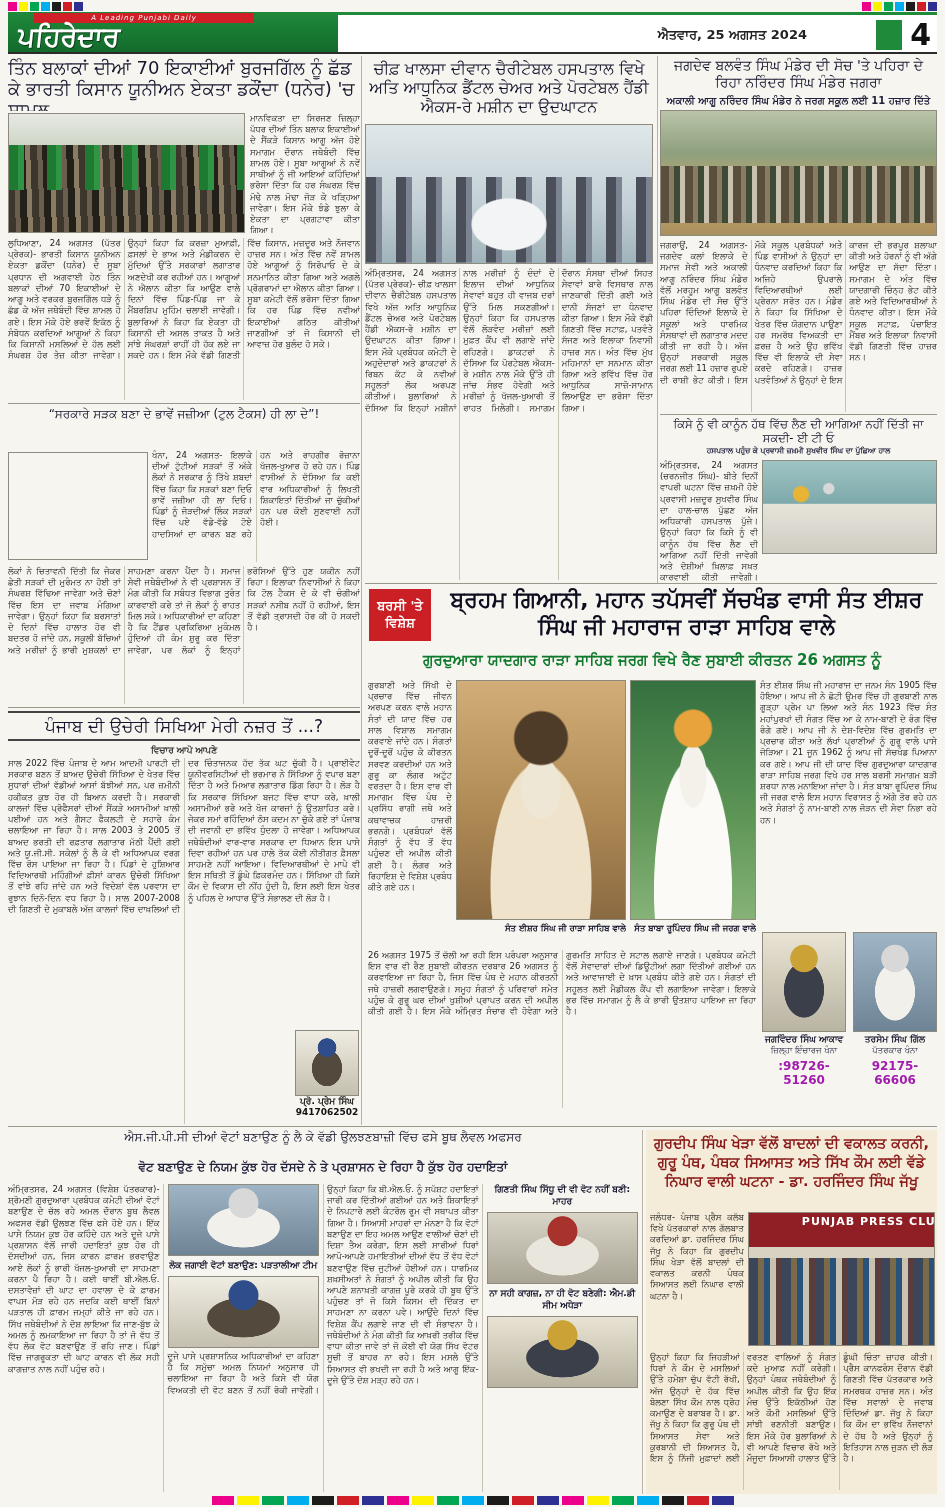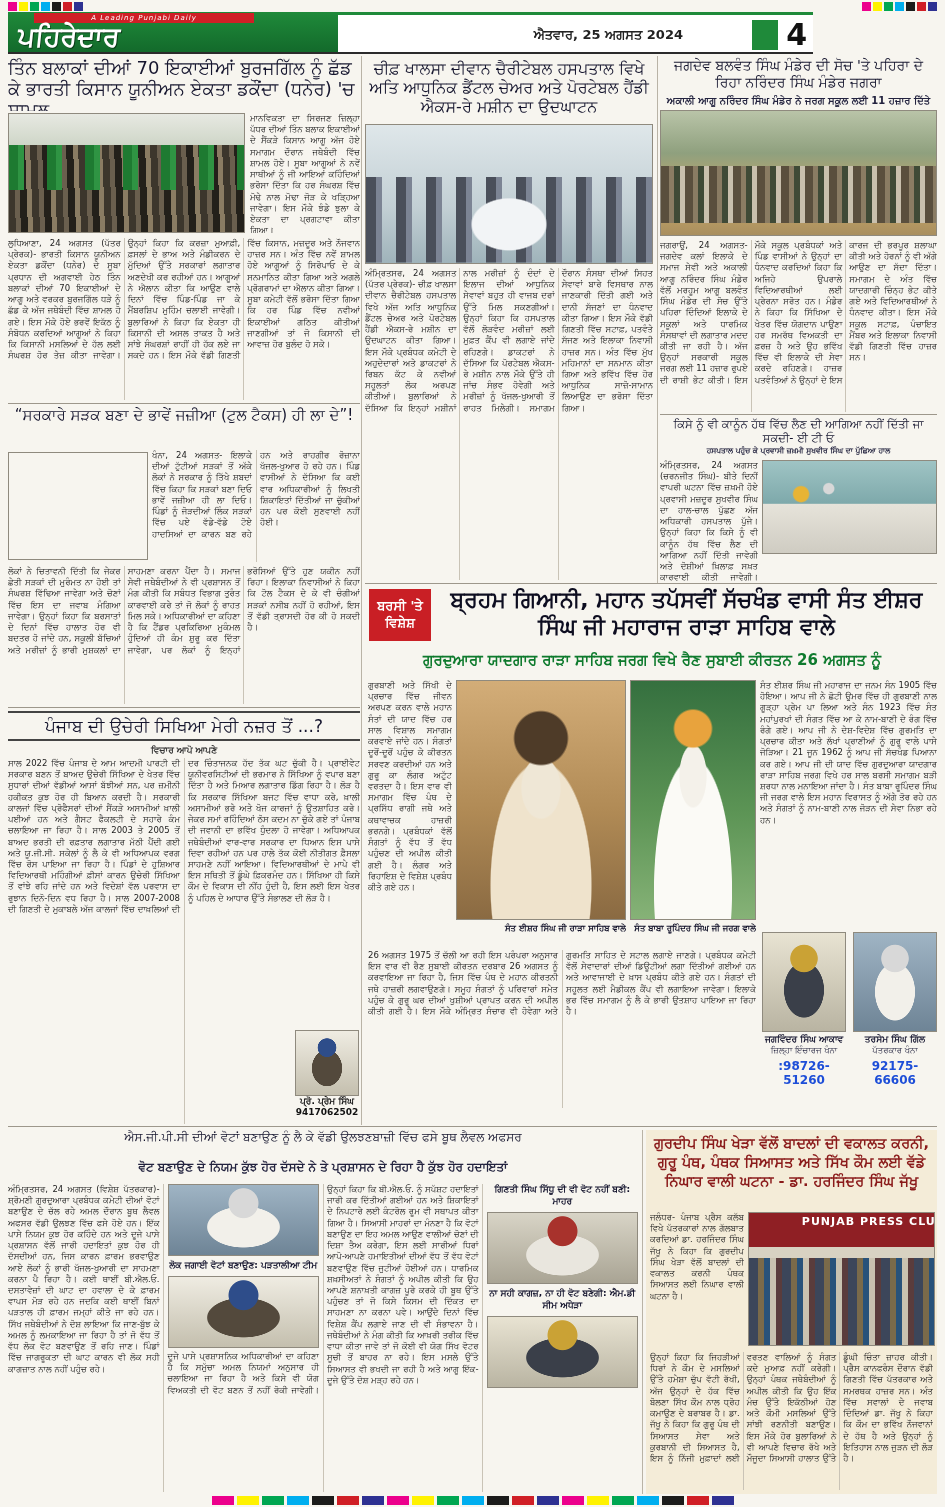--- a/index.html
+++ b/index.html
@@ -9,21 +9,21 @@
     background:#f7f5ef; overflow:hidden;
     font-family:"DejaVu Sans", sans-serif; color:#1b1b1b;
   }
   .abs { position:absolute; }
 
   
   .reg-row { display:flex; gap:2px; }
   .reg-row .sw { width:9px; height:9px; display:inline-block; }
 
   
-  .masthead { left:8px; top:12px; width:805px; height:42px; background:#fff; border-bottom:2px solid #2b2b2b; display:flex; }
+  .masthead { left:8px; top:12px; width:929px; height:42px; background:#fff; border-bottom:2px solid #2b2b2b; display:flex; }
   .logo-block { position:relative; width:330px; height:100%; background:linear-gradient(180deg,#1f8a3a,#136a2b); }
   .ribbon { position:absolute; left:26px; top:1px; width:220px; height:10px; background:#d01f26;
             color:#fff; font-size:7px; font-style:italic; text-align:center; line-height:10px; letter-spacing:1px; }
   .logo-text { position:absolute; left:10px; top:9px; font-family:"DejaVu Serif", serif;
                font-size:27px; font-weight:bold; color:#fff; transform:skewX(-6deg);
                text-shadow:1px 1px 0 #0b3d18; white-space:nowrap; }
   .mast-right { position:relative; flex:1; border-top:3px solid #1f8a3a; }
   .edition-date { position:absolute; right:130px; top:12px; font-size:13px; font-weight:bold; color:#222; }
   .pageno-wrap { position:absolute; right:6px; top:3px; display:flex; align-items:center; gap:8px; }
   .pageno-accent { width:26px; height:30px; background:#1f8a3a; }
@@ -98,21 +98,21 @@
       background:repeating-linear-gradient(90deg,#3c465a 0 9px,#7a6a4a 9px 15px,#28527a 15px 21px,#c9c2b0 21px 27px,#5a3c3c 27px 33px); }
 
   
   .feat-label { background:#c91f25; color:#fff; font-weight:bold; font-size:13px; line-height:1.3;
                 display:flex; flex-direction:column; align-items:center; justify-content:center; text-align:center; }
   .feat-headline { font-size:22px; font-weight:bold; color:#0d0d20; text-align:center; line-height:1.22; }
   .feat-subhead { font-size:15px; font-weight:bold; color:#0e7a2d; text-align:center; }
   .contact-card { text-align:center; }
   .contact-name { font-size:9px; font-weight:bold; color:#14142e; margin-top:2px; }
   .contact-role { font-size:8.5px; color:#30304a; }
-  .contact-phone { font-size:12px; font-weight:bold; color:#1d4ed8; margin-top:3px; }
+  .contact-phone { font-size:12px; font-weight:bold; color:#a21caf; margin-top:3px; }
 
   .edu-headline { border-top:2px solid #444; border-bottom:2px solid #444; padding:3px 0; text-align:center; }
   .byline { font-size:9px; font-weight:bold; color:#333; }
 
   .khera-box { background:#f4ecd8; }
   .khera-headline { font-size:14.5px; font-weight:bold; color:#8a1a1a; text-align:center; line-height:1.3; }
 
   .crosshead { font-size:9px; font-weight:bold; text-align:center; color:#10102a; margin:4px 0; }
   .inline-photo { width:100%; height:72px; margin:3px 0; border:1px solid #8f8a7e; break-inside:avoid; }
 
@@ -164,21 +164,21 @@
   <div class="vrule abs" style="left:657px; top:56px; height:527px;"></div>
   <div class="vrule abs" style="left:642px; top:1130px; height:364px;"></div>
 
   <div class="headline abs" style="left:8px; top:57px; width:352px; height:54px; font-size:18px;">ਤਿੰਨ ਬਲਾਕਾਂ ਦੀਆਂ 70 ਇਕਾਈਆਂ ਬੁਰਜਗਿੱਲ ਨੂੰ ਛੱਡ ਕੇ ਭਾਰਤੀ ਕਿਸਾਨ ਯੂਨੀਅਨ ਏਕਤਾ ਡਕੌਂਦਾ (ਧਨੇਰ) 'ਚ ਸ਼ਾਮਲ</div>
   <div class="photo ph-farmers abs" style="left:8px; top:113px; width:237px; height:120px;"></div>
   <div class="body-text abs" style="left:250px; top:113px; width:110px; height:120px;">ਮਾਨਵਿਕਤਾ ਦਾ ਸਿਰਜਣ ਜ਼ਿਲ੍ਹਾ ਪੱਧਰ ਦੀਆਂ ਤਿੰਨ ਬਲਾਕ ਇਕਾਈਆਂ ਦੇ ਸੈਂਕੜੇ ਕਿਸਾਨ ਆਗੂ ਅੱਜ ਹੋਏ ਸਮਾਗਮ ਦੌਰਾਨ ਜਥੇਬੰਦੀ ਵਿੱਚ ਸ਼ਾਮਲ ਹੋਏ। ਸੂਬਾ ਆਗੂਆਂ ਨੇ ਨਵੇਂ ਸਾਥੀਆਂ ਨੂੰ ਜੀ ਆਇਆਂ ਕਹਿੰਦਿਆਂ ਭਰੋਸਾ ਦਿੱਤਾ ਕਿ ਹਰ ਸੰਘਰਸ਼ ਵਿੱਚ ਮੋਢੇ ਨਾਲ ਮੋਢਾ ਜੋੜ ਕੇ ਖੜ੍ਹਿਆ ਜਾਵੇਗਾ। ਇਸ ਮੌਕੇ ਝੰਡੇ ਝੁਲਾ ਕੇ ਏਕਤਾ ਦਾ ਪ੍ਰਗਟਾਵਾ ਕੀਤਾ ਗਿਆ।</div>
   <div class="body-text cols3 abs" style="left:8px; top:238px; width:352px; height:162px;">ਲੁਧਿਆਣਾ, 24 ਅਗਸਤ (ਪੱਤਰ ਪ੍ਰੇਰਕ)- ਭਾਰਤੀ ਕਿਸਾਨ ਯੂਨੀਅਨ ਏਕਤਾ ਡਕੌਂਦਾ (ਧਨੇਰ) ਦੇ ਸੂਬਾ ਪ੍ਰਧਾਨ ਦੀ ਅਗਵਾਈ ਹੇਠ ਤਿੰਨ ਬਲਾਕਾਂ ਦੀਆਂ 70 ਇਕਾਈਆਂ ਦੇ ਆਗੂ ਅਤੇ ਵਰਕਰ ਬੁਰਜਗਿੱਲ ਧੜੇ ਨੂੰ ਛੱਡ ਕੇ ਅੱਜ ਜਥੇਬੰਦੀ ਵਿੱਚ ਸ਼ਾਮਲ ਹੋ ਗਏ। ਇਸ ਮੌਕੇ ਹੋਏ ਭਰਵੇਂ ਇਕੱਠ ਨੂੰ ਸੰਬੋਧਨ ਕਰਦਿਆਂ ਆਗੂਆਂ ਨੇ ਕਿਹਾ ਕਿ ਕਿਸਾਨੀ ਮਸਲਿਆਂ ਦੇ ਹੱਲ ਲਈ ਸੰਘਰਸ਼ ਹੋਰ ਤੇਜ਼ ਕੀਤਾ ਜਾਵੇਗਾ। ਉਨ੍ਹਾਂ ਕਿਹਾ ਕਿ ਕਰਜ਼ਾ ਮੁਆਫ਼ੀ, ਫ਼ਸਲਾਂ ਦੇ ਭਾਅ ਅਤੇ ਮੰਡੀਕਰਨ ਦੇ ਮੁੱਦਿਆਂ ਉੱਤੇ ਸਰਕਾਰਾਂ ਲਗਾਤਾਰ ਅਣਦੇਖੀ ਕਰ ਰਹੀਆਂ ਹਨ। ਆਗੂਆਂ ਨੇ ਐਲਾਨ ਕੀਤਾ ਕਿ ਆਉਣ ਵਾਲੇ ਦਿਨਾਂ ਵਿੱਚ ਪਿੰਡ-ਪਿੰਡ ਜਾ ਕੇ ਮੈਂਬਰਸ਼ਿਪ ਮੁਹਿੰਮ ਚਲਾਈ ਜਾਵੇਗੀ। ਬੁਲਾਰਿਆਂ ਨੇ ਕਿਹਾ ਕਿ ਏਕਤਾ ਹੀ ਕਿਸਾਨੀ ਦੀ ਅਸਲ ਤਾਕਤ ਹੈ ਅਤੇ ਸਾਂਝੇ ਸੰਘਰਸ਼ਾਂ ਰਾਹੀਂ ਹੀ ਹੱਕ ਲਏ ਜਾ ਸਕਦੇ ਹਨ। ਇਸ ਮੌਕੇ ਵੱਡੀ ਗਿਣਤੀ ਵਿੱਚ ਕਿਸਾਨ, ਮਜ਼ਦੂਰ ਅਤੇ ਨੌਜਵਾਨ ਹਾਜ਼ਰ ਸਨ। ਅੰਤ ਵਿੱਚ ਨਵੇਂ ਸ਼ਾਮਲ ਹੋਏ ਆਗੂਆਂ ਨੂੰ ਸਿਰੋਪਾਓ ਦੇ ਕੇ ਸਨਮਾਨਿਤ ਕੀਤਾ ਗਿਆ ਅਤੇ ਅਗਲੇ ਪ੍ਰੋਗਰਾਮਾਂ ਦਾ ਐਲਾਨ ਕੀਤਾ ਗਿਆ। ਸੂਬਾ ਕਮੇਟੀ ਵੱਲੋਂ ਭਰੋਸਾ ਦਿੱਤਾ ਗਿਆ ਕਿ ਹਰ ਪਿੰਡ ਵਿੱਚ ਨਵੀਆਂ ਇਕਾਈਆਂ ਗਠਿਤ ਕੀਤੀਆਂ ਜਾਣਗੀਆਂ ਤਾਂ ਜੋ ਕਿਸਾਨੀ ਦੀ ਆਵਾਜ਼ ਹੋਰ ਬੁਲੰਦ ਹੋ ਸਕੇ।</div>
 
   <div class="hrule abs" style="left:8px; top:403px; width:352px;"></div>
 
-  <div class="headline abs" style="left:8px; top:407px; width:352px; height:40px; font-size:15px; text-align:center;">“ਸਰਕਾਰੇ ਸੜਕ ਬਣਾ ਦੇ ਭਾਵੇਂ ਜਜ਼ੀਆ (ਟੁਲ ਟੈਕਸ) ਹੀ ਲਾ ਦੇ”!</div>
+  <div class="headline abs" style="left:8px; top:407px; width:352px; height:40px; font-size:12px; text-align:center;">“ਸਰਕਾਰੇ ਸੜਕ ਬਣਾ ਦੇ ਭਾਵੇਂ ਜਜ਼ੀਆ (ਟੁਲ ਟੈਕਸ) ਹੀ ਲਾ ਦੇ”!</div>
   <div class="photo ph-road abs" style="left:8px; top:452px; width:140px; height:108px;"></div>
   <div class="body-text cols2 abs" style="left:152px; top:450px; width:208px; height:112px;">ਖੰਨਾ, 24 ਅਗਸਤ- ਇਲਾਕੇ ਦੀਆਂ ਟੁੱਟੀਆਂ ਸੜਕਾਂ ਤੋਂ ਅੱਕੇ ਲੋਕਾਂ ਨੇ ਸਰਕਾਰ ਨੂੰ ਤਿੱਖੇ ਸ਼ਬਦਾਂ ਵਿੱਚ ਕਿਹਾ ਕਿ ਸੜਕਾਂ ਬਣਾ ਦਿਓ ਭਾਵੇਂ ਜਜ਼ੀਆ ਹੀ ਲਾ ਦਿਓ। ਪਿੰਡਾਂ ਨੂੰ ਜੋੜਦੀਆਂ ਲਿੰਕ ਸੜਕਾਂ ਵਿੱਚ ਪਏ ਵੱਡੇ-ਵੱਡੇ ਟੋਏ ਹਾਦਸਿਆਂ ਦਾ ਕਾਰਨ ਬਣ ਰਹੇ ਹਨ ਅਤੇ ਰਾਹਗੀਰ ਰੋਜ਼ਾਨਾ ਖੱਜਲ-ਖੁਆਰ ਹੋ ਰਹੇ ਹਨ। ਪਿੰਡ ਵਾਸੀਆਂ ਨੇ ਦੱਸਿਆ ਕਿ ਕਈ ਵਾਰ ਅਧਿਕਾਰੀਆਂ ਨੂੰ ਲਿਖਤੀ ਸ਼ਿਕਾਇਤਾਂ ਦਿੱਤੀਆਂ ਜਾ ਚੁੱਕੀਆਂ ਹਨ ਪਰ ਕੋਈ ਸੁਣਵਾਈ ਨਹੀਂ ਹੋਈ।</div>
   <div class="body-text cols3 abs" style="left:8px; top:566px; width:352px; height:138px;">ਲੋਕਾਂ ਨੇ ਚਿਤਾਵਨੀ ਦਿੱਤੀ ਕਿ ਜੇਕਰ ਛੇਤੀ ਸੜਕਾਂ ਦੀ ਮੁਰੰਮਤ ਨਾ ਹੋਈ ਤਾਂ ਸੰਘਰਸ਼ ਵਿੱਢਿਆ ਜਾਵੇਗਾ ਅਤੇ ਚੋਣਾਂ ਵਿੱਚ ਇਸ ਦਾ ਜਵਾਬ ਮੰਗਿਆ ਜਾਵੇਗਾ। ਉਨ੍ਹਾਂ ਕਿਹਾ ਕਿ ਬਰਸਾਤਾਂ ਦੇ ਦਿਨਾਂ ਵਿੱਚ ਹਾਲਾਤ ਹੋਰ ਵੀ ਬਦਤਰ ਹੋ ਜਾਂਦੇ ਹਨ, ਸਕੂਲੀ ਬੱਚਿਆਂ ਅਤੇ ਮਰੀਜ਼ਾਂ ਨੂੰ ਭਾਰੀ ਮੁਸ਼ਕਲਾਂ ਦਾ ਸਾਹਮਣਾ ਕਰਨਾ ਪੈਂਦਾ ਹੈ। ਸਮਾਜ ਸੇਵੀ ਜਥੇਬੰਦੀਆਂ ਨੇ ਵੀ ਪ੍ਰਸ਼ਾਸਨ ਤੋਂ ਮੰਗ ਕੀਤੀ ਕਿ ਸਬੰਧਤ ਵਿਭਾਗ ਤੁਰੰਤ ਕਾਰਵਾਈ ਕਰੇ ਤਾਂ ਜੋ ਲੋਕਾਂ ਨੂੰ ਰਾਹਤ ਮਿਲ ਸਕੇ। ਅਧਿਕਾਰੀਆਂ ਦਾ ਕਹਿਣਾ ਹੈ ਕਿ ਟੈਂਡਰ ਪ੍ਰਕਿਰਿਆ ਮੁਕੰਮਲ ਹੁੰਦਿਆਂ ਹੀ ਕੰਮ ਸ਼ੁਰੂ ਕਰ ਦਿੱਤਾ ਜਾਵੇਗਾ, ਪਰ ਲੋਕਾਂ ਨੂੰ ਇਨ੍ਹਾਂ ਭਰੋਸਿਆਂ ਉੱਤੇ ਹੁਣ ਯਕੀਨ ਨਹੀਂ ਰਿਹਾ। ਇਲਾਕਾ ਨਿਵਾਸੀਆਂ ਨੇ ਕਿਹਾ ਕਿ ਟੋਲ ਟੈਕਸ ਦੇ ਕੇ ਵੀ ਚੰਗੀਆਂ ਸੜਕਾਂ ਨਸੀਬ ਨਹੀਂ ਹੋ ਰਹੀਆਂ, ਇਸ ਤੋਂ ਵੱਡੀ ਤ੍ਰਾਸਦੀ ਹੋਰ ਕੀ ਹੋ ਸਕਦੀ ਹੈ।</div>
 
   <div class="hrule abs" style="left:8px; top:707px; width:352px;"></div>
 
   <div class="headline edu-headline abs" style="left:8px; top:711px; width:352px; height:30px; font-size:17px;">ਪੰਜਾਬ ਦੀ ਉਚੇਰੀ ਸਿਖਿਆ ਮੇਰੀ ਨਜ਼ਰ ਤੋਂ ...?</div>
   <div class="byline abs" style="left:8px; top:745px; width:352px; text-align:center;">ਵਿਚਾਰ ਆਪੋ ਆਪਣੇ</div>
   <div class="body-text cols2 abs" style="left:8px; top:758px; width:352px; height:366px;">ਸਾਲ 2022 ਵਿੱਚ ਪੰਜਾਬ ਦੇ ਆਮ ਆਦਮੀ ਪਾਰਟੀ ਦੀ ਸਰਕਾਰ ਬਣਨ ਤੋਂ ਬਾਅਦ ਉਚੇਰੀ ਸਿੱਖਿਆ ਦੇ ਖੇਤਰ ਵਿੱਚ ਸੁਧਾਰਾਂ ਦੀਆਂ ਵੱਡੀਆਂ ਆਸਾਂ ਬੱਝੀਆਂ ਸਨ, ਪਰ ਜ਼ਮੀਨੀ ਹਕੀਕਤ ਕੁਝ ਹੋਰ ਹੀ ਬਿਆਨ ਕਰਦੀ ਹੈ। ਸਰਕਾਰੀ ਕਾਲਜਾਂ ਵਿੱਚ ਪ੍ਰੋਫੈਸਰਾਂ ਦੀਆਂ ਸੈਂਕੜੇ ਅਸਾਮੀਆਂ ਖ਼ਾਲੀ ਪਈਆਂ ਹਨ ਅਤੇ ਗੈਸਟ ਫੈਕਲਟੀ ਦੇ ਸਹਾਰੇ ਕੰਮ ਚਲਾਇਆ ਜਾ ਰਿਹਾ ਹੈ। ਸਾਲ 2003 ਤੇ 2005 ਤੋਂ ਬਾਅਦ ਭਰਤੀ ਦੀ ਰਫ਼ਤਾਰ ਲਗਾਤਾਰ ਮੱਠੀ ਪੈਂਦੀ ਗਈ ਅਤੇ ਯੂ.ਜੀ.ਸੀ. ਸਕੇਲਾਂ ਨੂੰ ਲੈ ਕੇ ਵੀ ਅਧਿਆਪਕ ਵਰਗ ਵਿੱਚ ਰੋਸ ਪਾਇਆ ਜਾ ਰਿਹਾ ਹੈ। ਪਿੰਡਾਂ ਦੇ ਹੁਸ਼ਿਆਰ ਵਿਦਿਆਰਥੀ ਮਹਿੰਗੀਆਂ ਫ਼ੀਸਾਂ ਕਾਰਨ ਉਚੇਰੀ ਸਿੱਖਿਆ ਤੋਂ ਵਾਂਝੇ ਰਹਿ ਜਾਂਦੇ ਹਨ ਅਤੇ ਵਿਦੇਸ਼ਾਂ ਵੱਲ ਪਰਵਾਸ ਦਾ ਰੁਝਾਨ ਦਿਨੋ-ਦਿਨ ਵਧ ਰਿਹਾ ਹੈ। ਸਾਲ 2007-2008 ਦੀ ਗਿਣਤੀ ਦੇ ਮੁਕਾਬਲੇ ਅੱਜ ਕਾਲਜਾਂ ਵਿੱਚ ਦਾਖ਼ਲਿਆਂ ਦੀ ਦਰ ਚਿੰਤਾਜਨਕ ਹੱਦ ਤੱਕ ਘਟ ਚੁੱਕੀ ਹੈ। ਪ੍ਰਾਈਵੇਟ ਯੂਨੀਵਰਸਿਟੀਆਂ ਦੀ ਭਰਮਾਰ ਨੇ ਸਿੱਖਿਆ ਨੂੰ ਵਪਾਰ ਬਣਾ ਦਿੱਤਾ ਹੈ ਅਤੇ ਮਿਆਰ ਲਗਾਤਾਰ ਡਿੱਗ ਰਿਹਾ ਹੈ। ਲੋੜ ਹੈ ਕਿ ਸਰਕਾਰ ਸਿੱਖਿਆ ਬਜਟ ਵਿੱਚ ਵਾਧਾ ਕਰੇ, ਖ਼ਾਲੀ ਅਸਾਮੀਆਂ ਭਰੇ ਅਤੇ ਖੋਜ ਕਾਰਜਾਂ ਨੂੰ ਉਤਸ਼ਾਹਿਤ ਕਰੇ। ਜੇਕਰ ਸਮਾਂ ਰਹਿੰਦਿਆਂ ਠੋਸ ਕਦਮ ਨਾ ਚੁੱਕੇ ਗਏ ਤਾਂ ਪੰਜਾਬ ਦੀ ਜਵਾਨੀ ਦਾ ਭਵਿੱਖ ਧੁੰਦਲਾ ਹੋ ਜਾਵੇਗਾ। ਅਧਿਆਪਕ ਜਥੇਬੰਦੀਆਂ ਵਾਰ-ਵਾਰ ਸਰਕਾਰ ਦਾ ਧਿਆਨ ਇਸ ਪਾਸੇ ਦਿਵਾ ਰਹੀਆਂ ਹਨ ਪਰ ਹਾਲੇ ਤੱਕ ਕੋਈ ਨੀਤੀਗਤ ਫ਼ੈਸਲਾ ਸਾਹਮਣੇ ਨਹੀਂ ਆਇਆ। ਵਿਦਿਆਰਥੀਆਂ ਦੇ ਮਾਪੇ ਵੀ ਇਸ ਸਥਿਤੀ ਤੋਂ ਡੂੰਘੇ ਫ਼ਿਕਰਮੰਦ ਹਨ। ਸਿੱਖਿਆ ਹੀ ਕਿਸੇ ਕੌਮ ਦੇ ਵਿਕਾਸ ਦੀ ਨੀਂਹ ਹੁੰਦੀ ਹੈ, ਇਸ ਲਈ ਇਸ ਖੇਤਰ ਨੂੰ ਪਹਿਲ ਦੇ ਆਧਾਰ ਉੱਤੇ ਸੰਭਾਲਣ ਦੀ ਲੋੜ ਹੈ।</div>
   <div class="author-photo-wrap abs" style="left:294px; top:1030px; width:66px; height:94px;">

